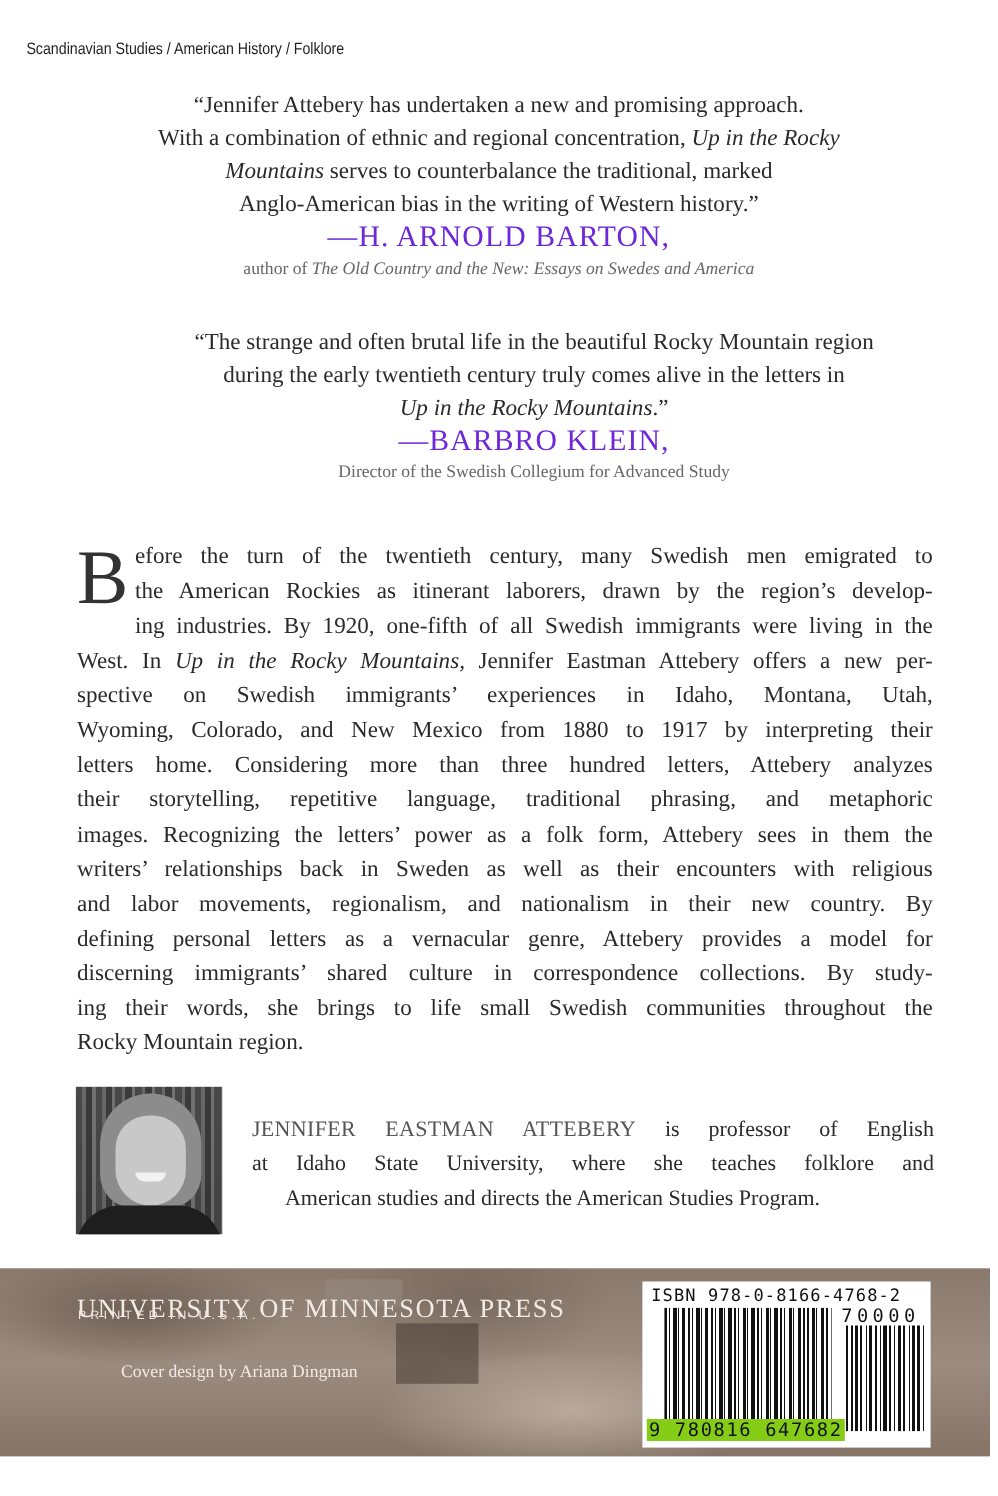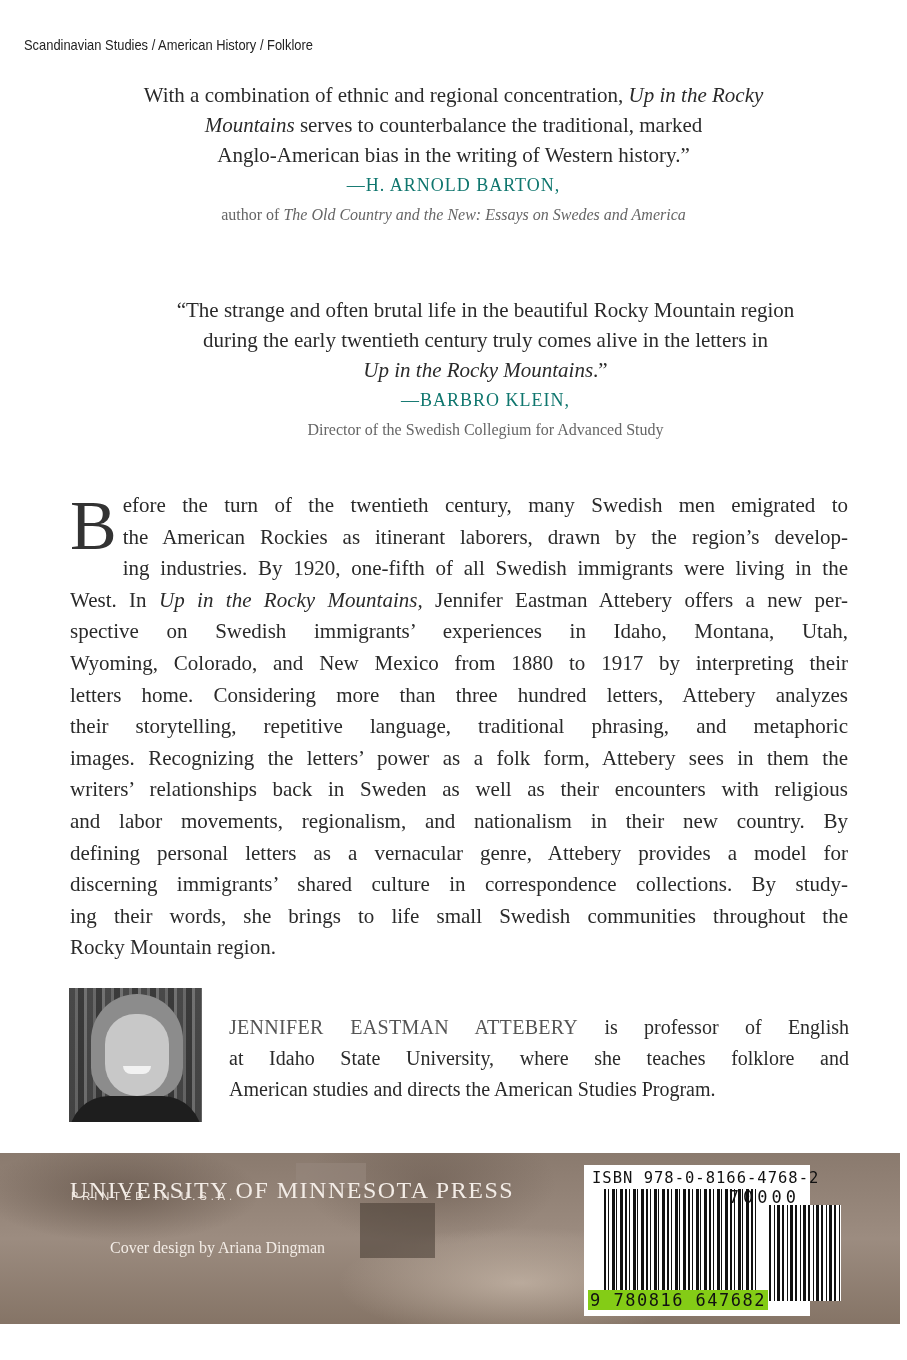--- a/index.html
+++ b/index.html
@@ -4,21 +4,21 @@
 <style>
   html, body { margin: 0; padding: 0; background: #ffffff; }
   body { width: 907px; height: 1360px; position: relative; overflow: hidden;
          font-family: "Liberation Serif", "DejaVu Serif", serif; color: #2b2b2b; }
 
   .category { position: absolute; left: 24px; top: 36px; font-family: "Liberation Sans", "DejaVu Sans", sans-serif;
               font-size: 15px; color: #222; transform: scaleX(0.86); transform-origin: left top; letter-spacing: 0; }
 
   .blurb { position: absolute; left: 0; width: 907px; text-align: center; }
   .blurb .line { font-size: 21px; line-height: 30px; color: #2a2a2a; white-space: nowrap; }
-  .blurb .attrib { font-size: 18px; line-height: 30px; color: #0f766e; letter-spacing: 1px; }
+  .blurb .attrib { font-size: 27px; line-height: 30px; color: #6d28d9; letter-spacing: 1px; }
   .blurb .affil { font-size: 16px; line-height: 30px; color: #666; }
   .blurb1 { top: 80px; }
   .blurb2 { top: 295px; padding-left: 32px; }
   i { font-style: italic; }
 
   .desc { position: absolute; left: 70px; top: 490px; width: 778px; font-size: 21px; line-height: 31.6px;
           color: #2a2a2a; text-align: justify; }
   .desc .dropcap { float: left; font-size: 70px; line-height: 60px; margin: 6px 6px 0 0; color: #333; }
   .desc .row { display: block; text-align: justify; text-align-last: justify; white-space: nowrap; height: 31.6px; }
   .desc .row.last { text-align-last: left; }
@@ -27,51 +27,52 @@
                   background: linear-gradient(180deg, #5a5a5a 0%, #3a3a3a 100%); overflow: hidden; }
   .author-photo .shelf { position: absolute; left: 0; top: 0; width: 100%; height: 100%;
       background: repeating-linear-gradient(90deg, #444 0 6px, #6b6b6b 6px 9px, #333 9px 15px, #777 15px 18px); opacity: .8; }
   .author-photo .hair { position: absolute; left: 22px; top: 6px; width: 92px; height: 104px; border-radius: 46px 46px 30px 30px; background: #8c8c8c; }
   .author-photo .face { position: absolute; left: 36px; top: 26px; width: 64px; height: 82px; border-radius: 32px 32px 34px 34px; background: #c8c8c8; }
   .author-photo .smile { position: absolute; left: 54px; top: 78px; width: 28px; height: 8px; border-radius: 0 0 14px 14px; background: #f2f2f2; }
   .author-photo .jacket { position: absolute; left: 0; top: 108px; width: 133px; height: 40px; border-radius: 40px 40px 0 0; background: #1e1e1e; }
 
   .bio { position: absolute; left: 229px; top: 1012px; width: 620px; font-size: 20px; line-height: 31px; color: #2a2a2a; }
   .bio .row { display: block; white-space: nowrap; text-align: justify; text-align-last: justify; height: 31px; }
-  .bio .row.last { text-align-last: left; }
+  .bio .row.last { text-align-last: left; margin-left: 30px; }
   .bio .name { color: #555; letter-spacing: 0.3px; }
 
   .banner { position: absolute; left: 0; top: 1153px; width: 900px; height: 171px;
             background:
               radial-gradient(ellipse 260px 80px at 520px 130px, rgba(220,205,190,.55), transparent 70%),
               radial-gradient(ellipse 200px 70px at 120px 40px, rgba(70,55,45,.45), transparent 70%),
               radial-gradient(ellipse 180px 90px at 430px 30px, rgba(80,65,55,.35), transparent 70%),
               linear-gradient(180deg, #8a7a6e 0%, #9c8c80 50%, #857466 100%); }
   .banner .house { position: absolute; left: 360px; top: 50px; width: 75px; height: 55px; background: rgba(70,58,50,.55); }
   .banner .roof { position: absolute; left: 296px; top: 10px; width: 70px; height: 25px; background: rgba(150,135,125,.6); }
   .press { position: absolute; left: 70px; top: 1177px; font-size: 24px; color: #f3ece6; letter-spacing: 1.5px; }
   .printed { position: absolute; left: 71px; top: 1190px; font-family: "Liberation Sans", "DejaVu Sans", sans-serif;
              font-size: 11px; color: #efe7e0; letter-spacing: 4px; }
   .credit { position: absolute; left: 70px; top: 1239px; font-size: 16px; color: #f3ece6; margin-left: 40px; }
 
-  .barcode-box { position: absolute; left: 584px; top: 1165px; width: 226px; height: 151px; background: #fff; }
+  .barcode-box { position: absolute; left: 584px; top: 1165px; width: 262px; height: 151px; background: #fff; }
   .isbn-text { position: absolute; left: 8px; top: 4px; font-family: "DejaVu Sans Mono", "Liberation Mono", monospace; font-size: 15.5px; color: #111; letter-spacing: 1px; white-space: nowrap; }
   .addon-code { position: absolute; right: 10px; top: 22px; font-family: "DejaVu Sans Mono", "Liberation Mono", monospace; font-size: 17px; color: #111; letter-spacing: 4px; }
   .bars-main { position: absolute; left: 20px; top: 24px; width: 152px; height: 112px;
     background: repeating-linear-gradient(90deg, #111 0 2px, #fff 2px 4px, #111 4px 5px, #fff 5px 8px, #111 8px 11px, #fff 11px 12px, #111 12px 13px, #fff 13px 16px, #111 16px 19px, #fff 19px 21px); }
   .bars-addon { position: absolute; left: 185px; top: 40px; width: 72px; height: 96px;
     background: repeating-linear-gradient(90deg, #111 0 2px, #fff 2px 5px, #111 5px 6px, #fff 6px 8px, #111 8px 11px, #fff 11px 13px); }
   .ean-text { position: absolute; left: 4px; top: 125px; font-family: "DejaVu Sans Mono", "Liberation Mono", monospace; font-size: 17px; color: #111; background: #84cc16; padding: 0 2px; letter-spacing: 1.5px; white-space: pre; }
 </style>
 </head>
 <body>
 
 <div class="category">Scandinavian Studies / American History / Folklore</div>
 
 <div class="blurb blurb1">
+  <div class="line"><span>“Jennifer Attebery has undertaken a new and promising approach.</span><i></i><span></span></div>
   <div class="line"><span>With a combination of ethnic and regional concentration, </span><i>Up in the Rocky</i><span></span></div>
   <div class="line"><span></span><i>Mountains</i><span> serves to counterbalance the traditional, marked</span></div>
   <div class="line"><span>Anglo-American bias in the writing of Western history.”</span><i></i><span></span></div>
   <div class="attrib">—H. ARNOLD BARTON,</div>
   <div class="affil"><span>author of </span><i>The Old Country and the New: Essays on Swedes and America</i></div>
 </div>
 
 <div class="blurb blurb2">
   <div class="line"><span>“The strange and often brutal life in the beautiful Rocky Mountain region</span><i></i><span></span></div>
   <div class="line"><span>during the early twentieth century truly comes alive in the letters in</span><i></i><span></span></div>

